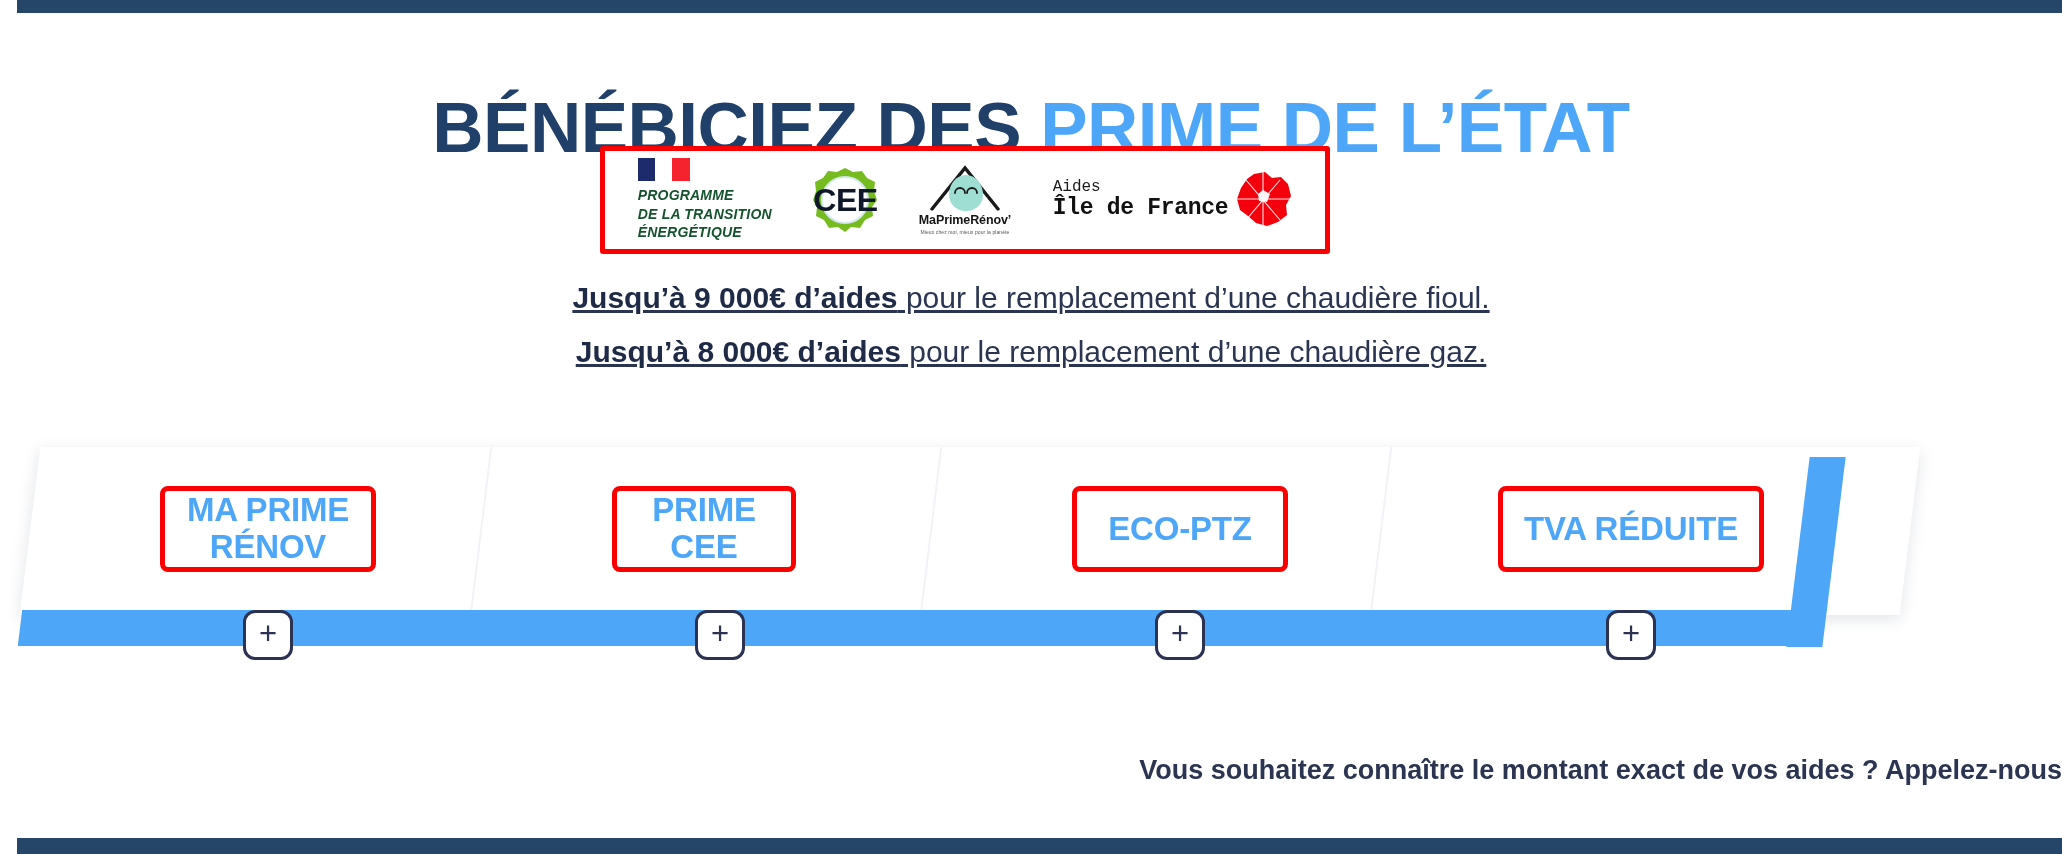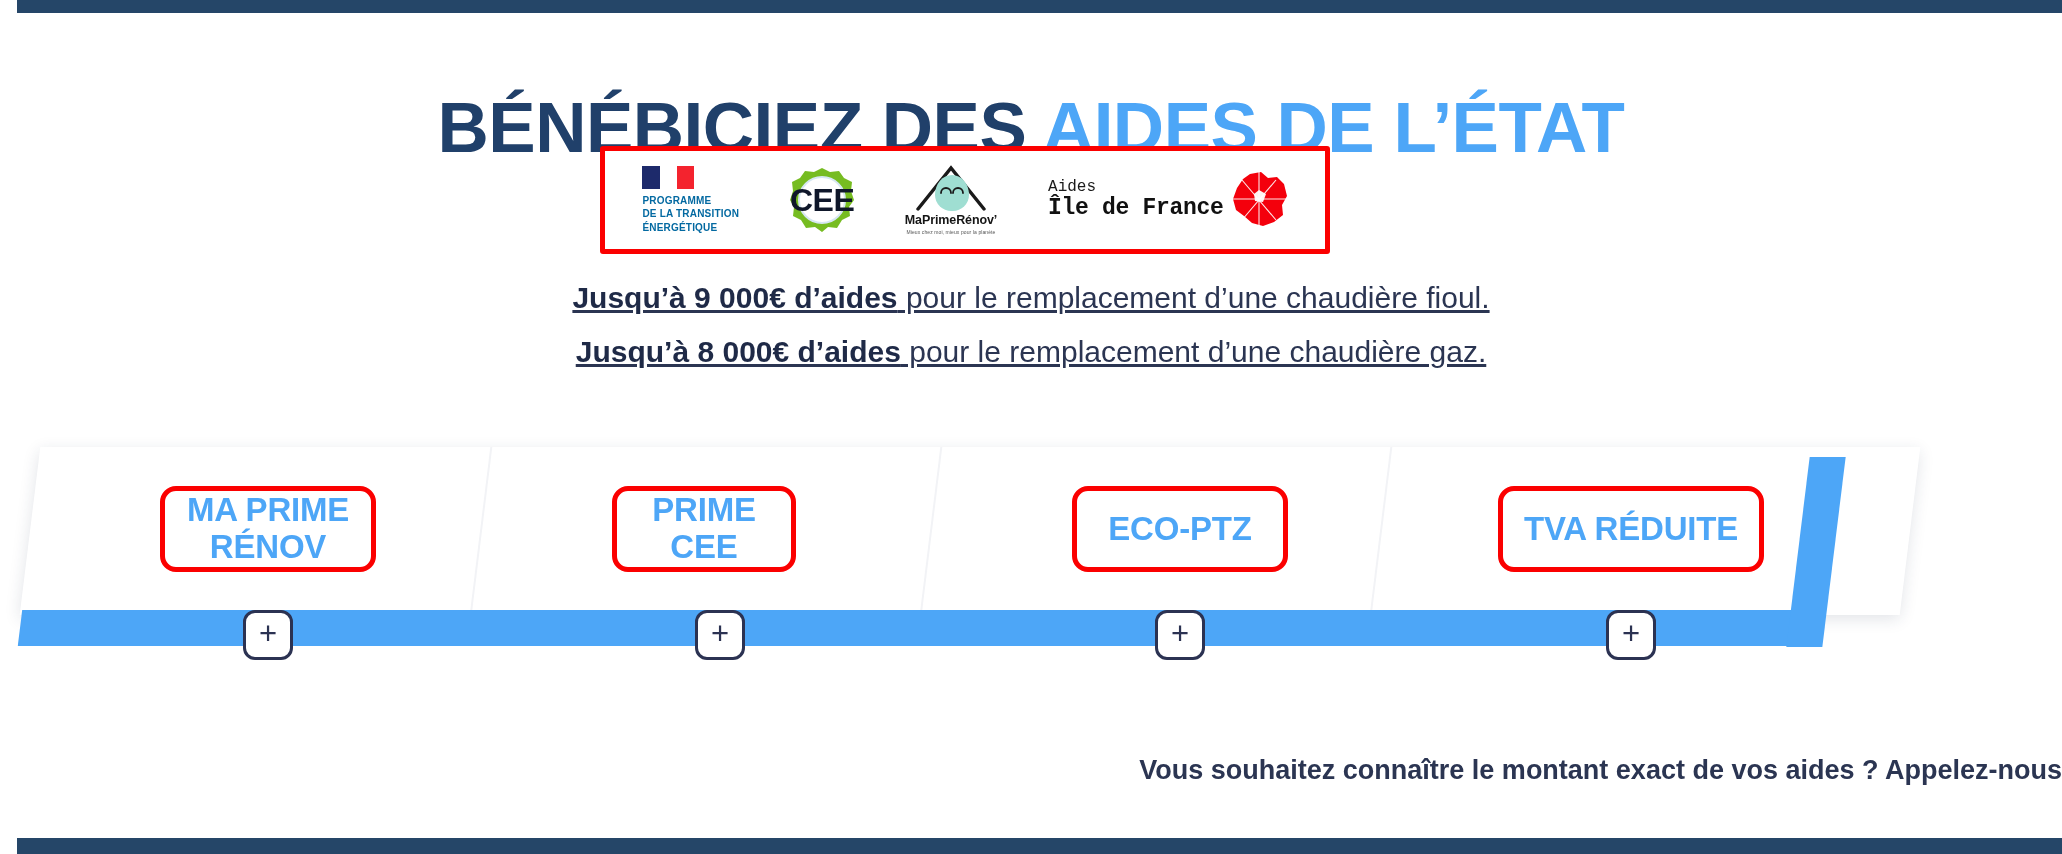--- a/index.html
+++ b/index.html
@@ -73,26 +73,27 @@
   }
 
   
   .logo-pte { flex-direction: column; align-items: flex-start; }
   .pte-flag { display: flex; height: 23px; width: 52px; margin-bottom: 5px; }
   .pte-flag i { display: block; height: 100%; width: 33.33%; }
   .pte-flag .f-b { background: #1d2a6b; }
   .pte-flag .f-w { background: #ffffff; }
   .pte-flag .f-r { background: #f4232e; }
   .pte-text {
-    font-size: 10px;
+    font-size: 14px;
     font-weight: 700;
     line-height: 1.32;
-    color: #0369a1;
+    color: #14532d;
     letter-spacing: 0.2px;
     white-space: pre-line;
+    font-style: italic;
   }
 
   
   .cee-wrap { position: relative; width: 64px; height: 66px; }
   .cee-text {
     position: absolute;
     left: 0; right: 0; top: 50%;
     transform: translateY(-50%);
     text-align: center;
     font-size: 32px;
@@ -198,21 +199,21 @@
     background: #4da6f7;
     transform: skewX(-7deg);
   }
 
   
   .aid {
     position: absolute;
     box-sizing: border-box;
     background: #ffffff;
     border: 5px solid #fb0000;
-    border-radius: 16px;
+    border-radius: 8px;
     display: flex;
     align-items: center;
     justify-content: center;
     text-align: center;
     color: #4da6f7;
     font-weight: 700;
     font-size: 33px;
     line-height: 1.12;
     letter-spacing: -0.2px;
   }
@@ -247,21 +248,21 @@
     white-space: nowrap;
   }
 </style>
 </head>
 <body>
 
 <div class="rule-top"></div>
 
 <h1 class="headline">
   <span class="hl-dark">BÉNÉBICIEZ DES</span>
-  <span class="hl-blue">AIDES DE L’ÉTAT</span>
+  <span class="hl-blue">PRIME DE L’ÉTAT</span>
 </h1>
 
 <div class="logo-strip">
 
   <div class="logo-cell logo-pte">
     <div class="pte-flag">
       <i class="f-b"></i>
         <i class="f-w"></i>
         <i class="f-r"></i>
     </div>

